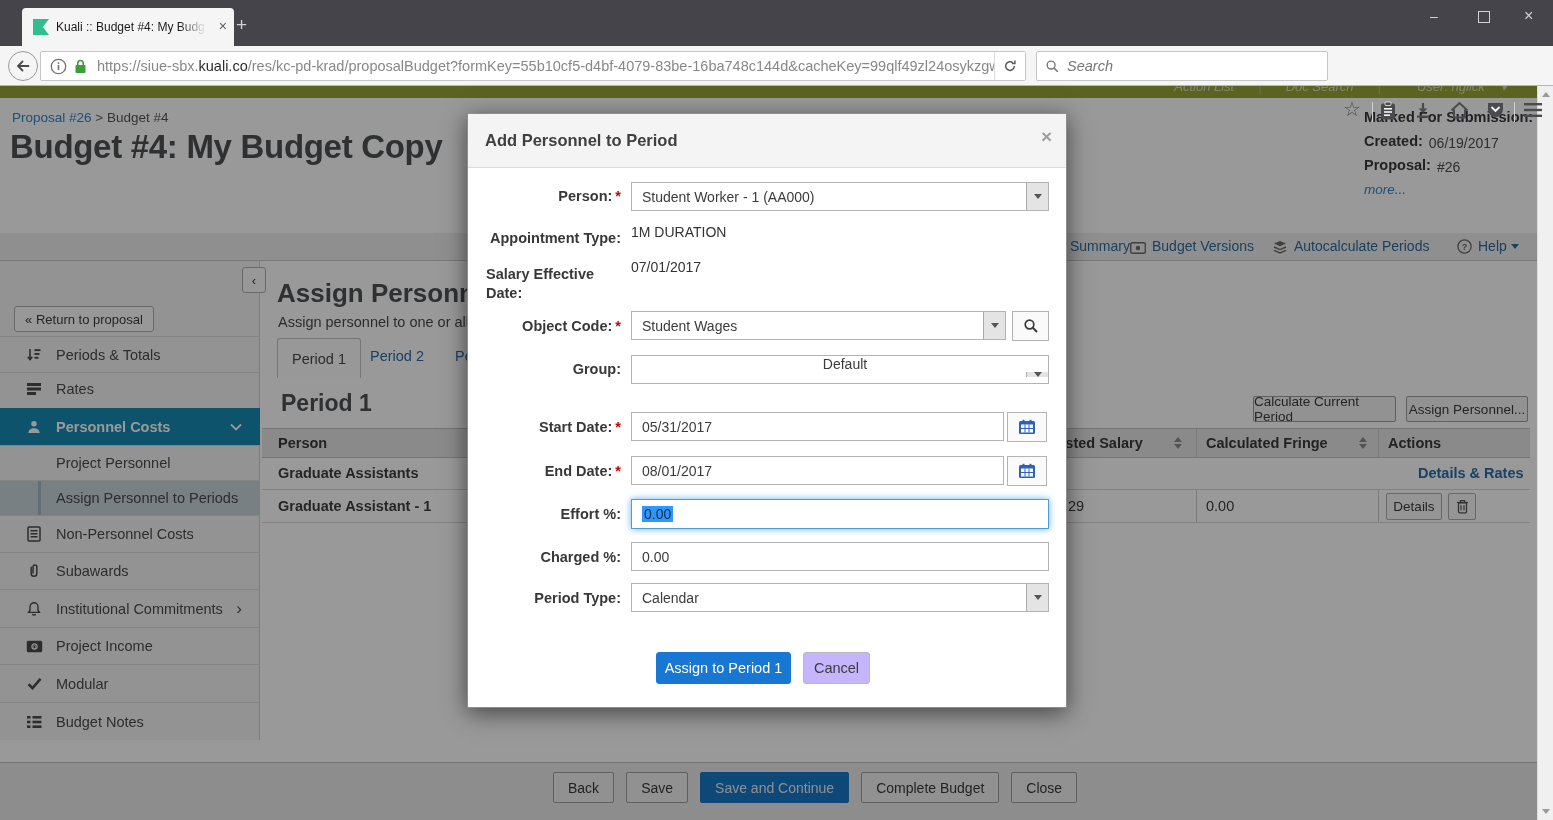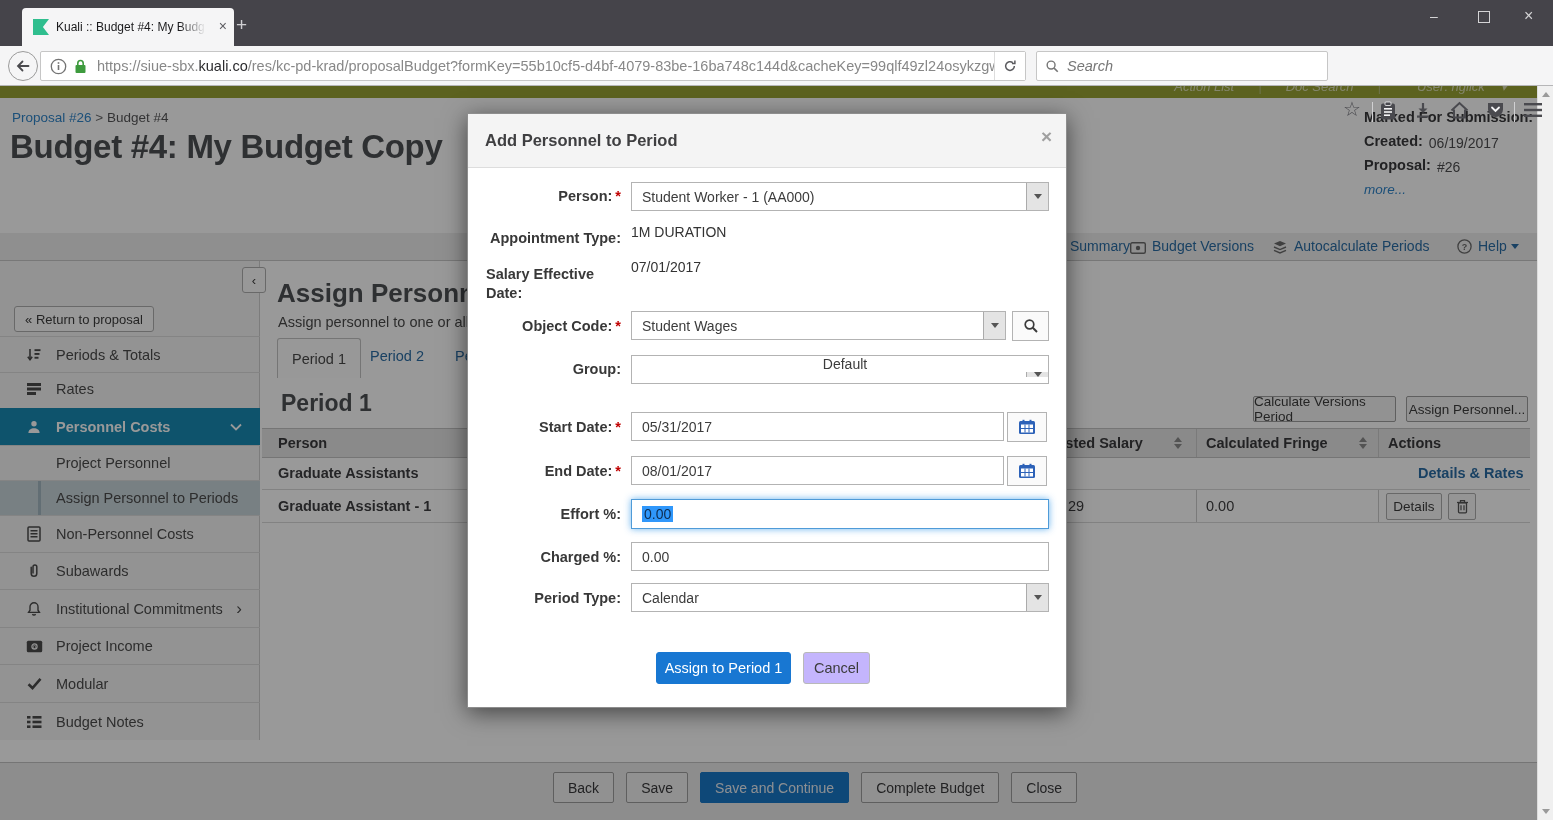--- a/index.html
+++ b/index.html
@@ -242,21 +242,21 @@
 
   <div class="abs" style="left:277px;top:338px;width:84px;height:40px;background:#fdfdfd;border:1px solid #c3c3c3;border-bottom:none;border-radius:3px 3px 0 0;box-sizing:border-box;display:flex;align-items:center;justify-content:center;font-size:14.5px;color:#4a4a4a;">
       <span>Period 1</span>
     </div>
   <div class="abs" style="left:370px;top:348px;font-size:14.5px;color:#2b6da5;"><span>Period 2</span></div>
   <div class="abs nowrap" style="left:455px;top:348px;font-size:14.5px;color:#2b6da5;"><span>Period 3</span></div>
 
   <div class="abs nowrap" style="left:281px;top:390px;font-size:23px;font-weight:700;color:#4e5154;">Period 1</div>
 
   <div class="gbtn" style="left:1253px;top:396px;width:143px;height:26px;">
-      <span>Calculate Versions Period</span>
+      <span>Calculate Current Period</span>
     </div>
   <div class="gbtn" style="left:1406px;top:396px;width:122px;height:26px;">
       <span>Assign Personnel...</span>
     </div>
 
   <div class="thead">
     <span class="abs nowrap" style="left:16px;top:6px;">Person</span>
     <span class="cellline" style="left:733px;"></span>
     <span class="abs nowrap" style="left:759px;top:6px;">Requested Salary</span>
     <span class="sort" style="left:912px;top:8px;">

